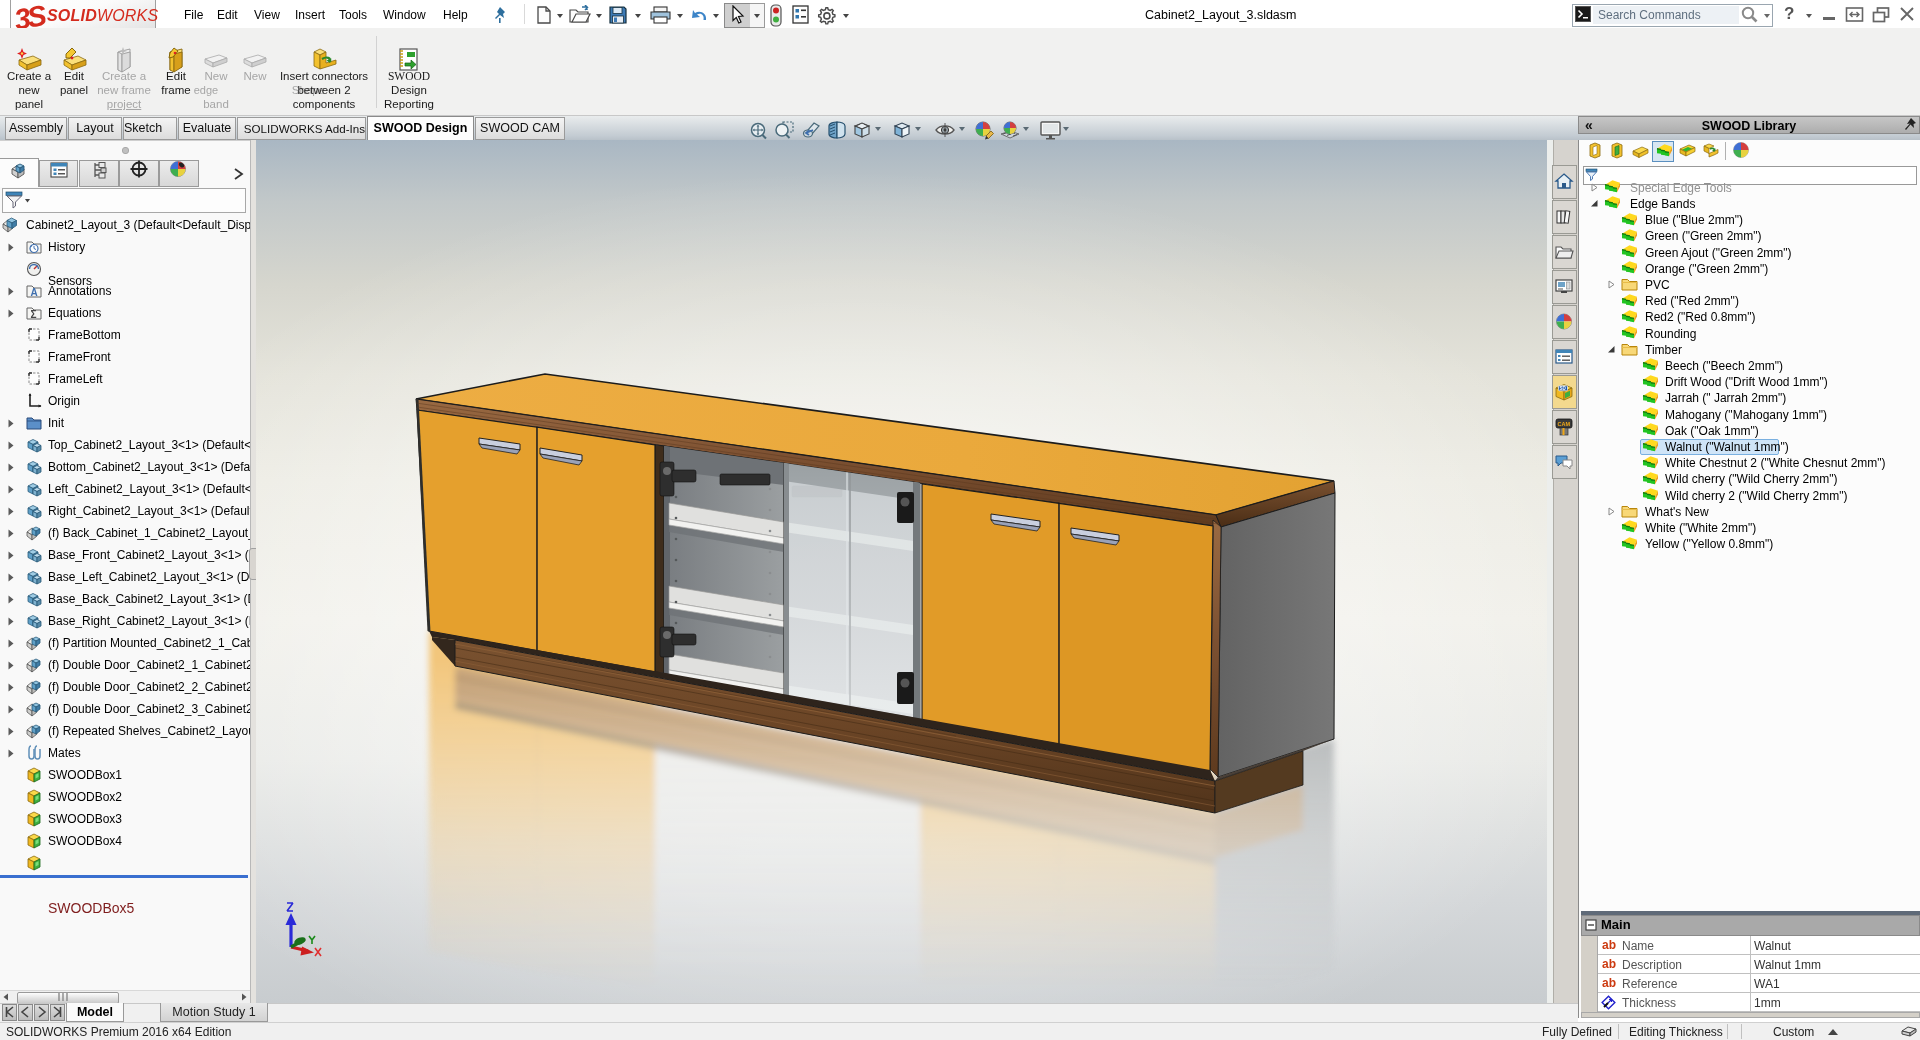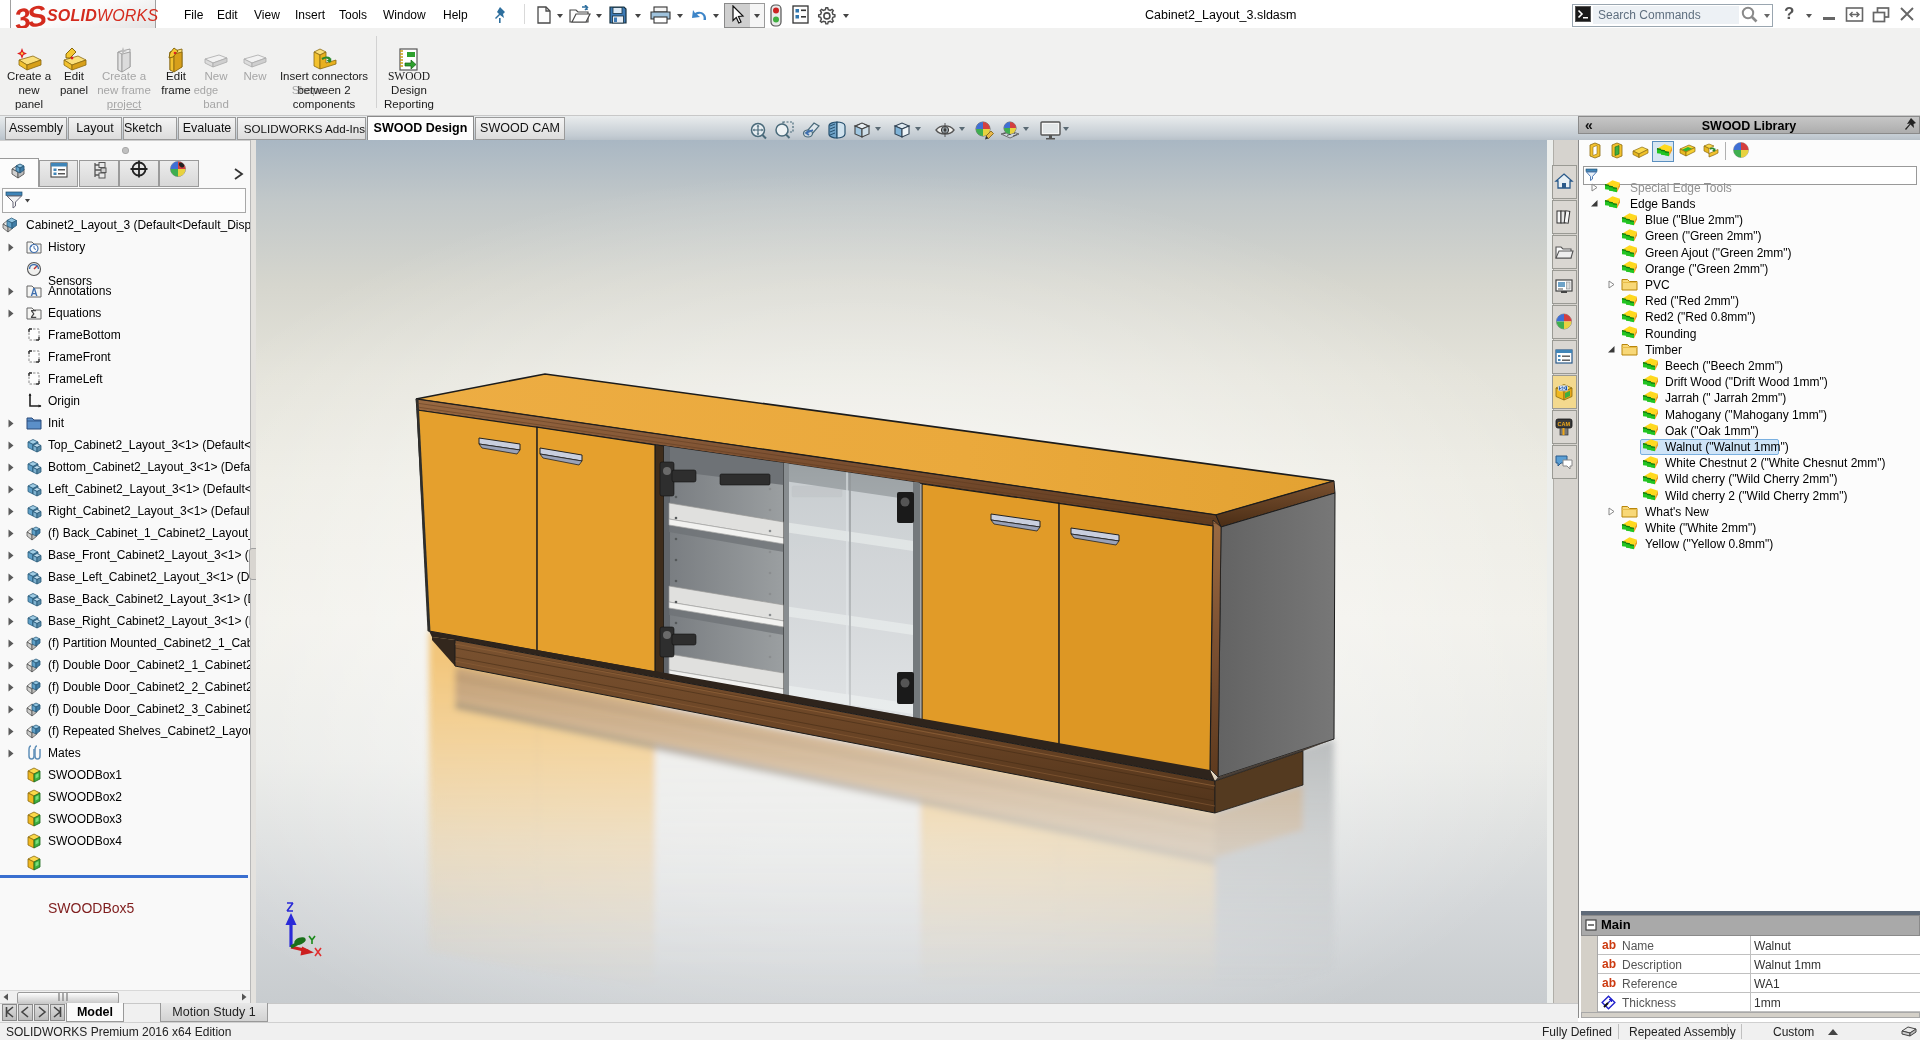--- a/index.html
+++ b/index.html
@@ -1224,21 +1224,21 @@
       <path d="M4 3 L10 8 L4 13 M10.5 3 L10.5 13" stroke="#444" stroke-width="1.6" fill="none"></path>
     </svg>
 <div class="abs nw" style="left:66px;top:1003px;width:58px;height:19px;background:#fafafa;border:1px solid #999;border-top:none;box-sizing:border-box;
 font-size:12.5px;font-weight:bold;text-align:center;line-height:18px;">Model</div>
 <div class="abs nw" style="left:124px;top:1003px;width:108px;height:19px;background:linear-gradient(#e8e8e8,#d2d2d2);border:1px solid #999;border-top:none;box-sizing:border-box;
 font-size:12.5px;text-align:center;line-height:18px;color:#222;margin-left:36px;">Motion Study 1</div>
 <div class="abs" style="left:0;top:1022px;width:1920px;height:18px;background:#f0f0f0;border-top:1px solid #d0d0d0;box-sizing:border-box;"></div>
 <div class="abs nw" style="left:6px;top:1025px;font-size:12px;color:#222;">SOLIDWORKS Premium 2016 x64 Edition</div>
 <div class="abs nw" style="left:1542px;top:1025px;font-size:12px;color:#222;">Fully Defined</div>
 <div class="abs" style="left:1618px;top:1024px;width:1px;height:15px;background:#c0c0c0;"></div>
-<div class="abs nw" style="left:1629px;top:1025px;font-size:12px;color:#222;">Repeated Assembly</div>
+<div class="abs nw" style="left:1629px;top:1025px;font-size:12px;color:#222;">Editing Thickness</div>
 <div class="abs" style="left:1727px;top:1024px;width:1px;height:15px;background:#c0c0c0;"></div>
 <div class="abs" style="left:1741px;top:1024px;width:1px;height:15px;background:#c0c0c0;"></div>
 <div class="abs nw" style="left:1773px;top:1025px;font-size:12px;color:#222;">Custom</div>
 <svg style="position:absolute;left:1827px;top:1028px" width="12" height="8" viewBox="0 0 12 8">
       <path d="M6 1 L11 7 L1 7 Z" fill="#444"></path>
     </svg>
 <svg style="position:absolute;left:1900px;top:1024px" width="18" height="14" viewBox="0 0 18 14">
       <polygon points="2,7 8,3 16,5 10,9" fill="#e8e8e8" stroke="#444" stroke-width="1"></polygon>
       <polygon points="2,7 10,9 10,12 2,10" fill="#cfcfcf" stroke="#444" stroke-width="1"></polygon>
       <polygon points="10,9 16,5 16,8 10,12" fill="#bbb" stroke="#444" stroke-width="1"></polygon>

